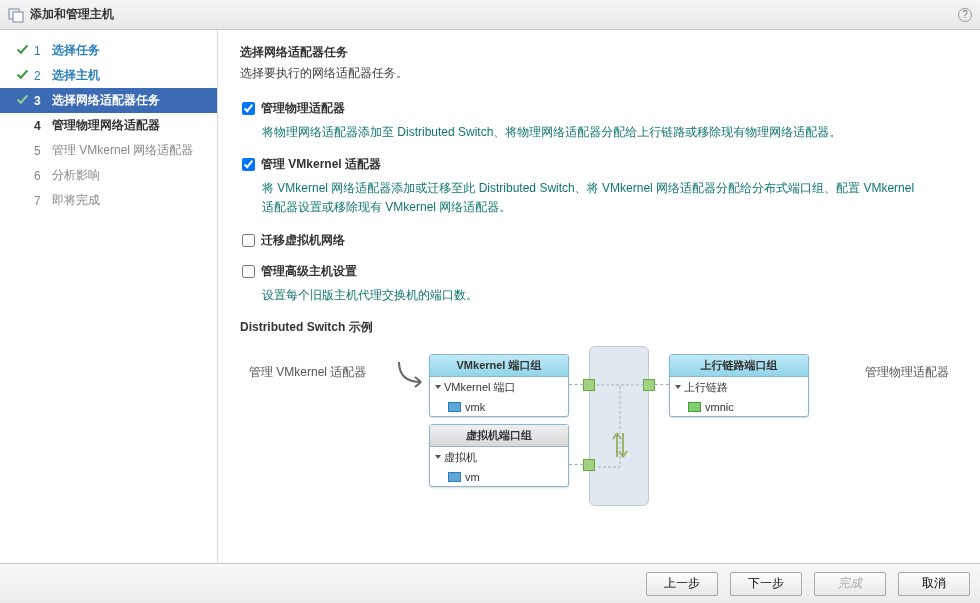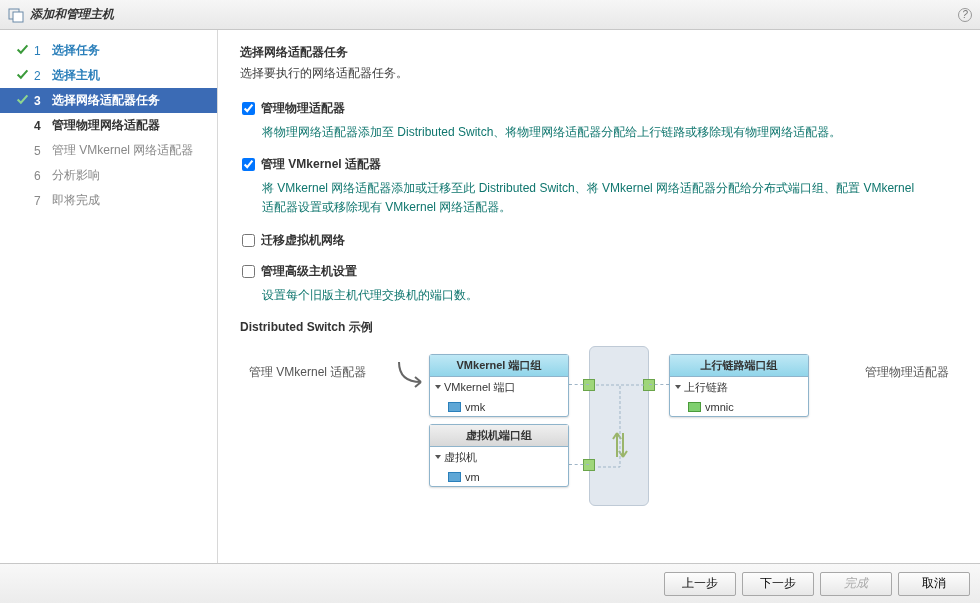--- a/index.html
+++ b/index.html
@@ -13,21 +13,20 @@
   overflow: hidden;
   position: relative;
 }
 .titlebar {
   height: 30px;
   background: linear-gradient(#f6f6f6, #e8e8e8);
   border-bottom: 1px solid #c7c7c7;
   display: flex;
   align-items: center;
   padding: 0 8px;
-  font-style: italic;
 }
 .titlebar .ticon {
   width: 16px; height: 16px;
   margin-right: 6px;
   display: inline-block;
 }
 .titlebar .title { font-weight: bold; color: #333; }
 .help-icon {
   margin-left: auto;
   width: 14px; height: 14px;
@@ -191,21 +190,21 @@
 .footer {
   position: absolute;
   bottom: 0; left: 0; right: 0;
   height: 40px;
   border-top: 1px solid #c7c7c7;
   background: linear-gradient(#f8f8f8, #ececec);
   display: flex;
   align-items: center;
   justify-content: flex-end;
   padding-right: 10px;
-  gap: 6px;
+  gap: 12px;
 }
 .btn {
   min-width: 72px;
   height: 24px;
   border: 1px solid #a8a8a8;
   background: linear-gradient(#fdfdfd, #e8e8e8);
   border-radius: 2px;
   font-size: 12px;
   cursor: pointer;
 }

